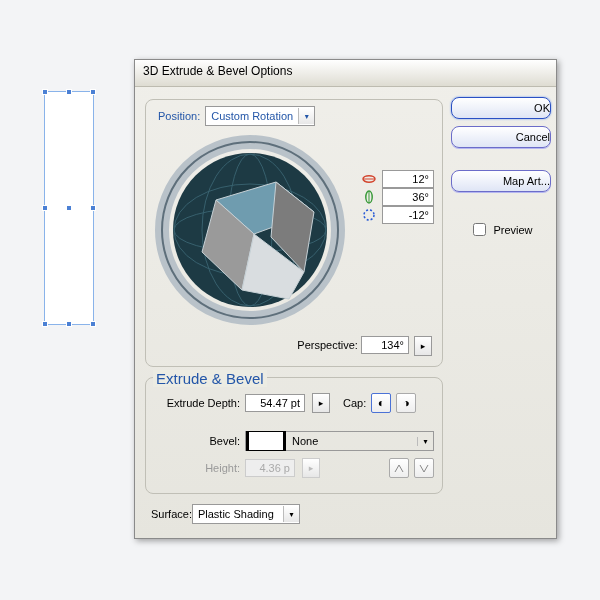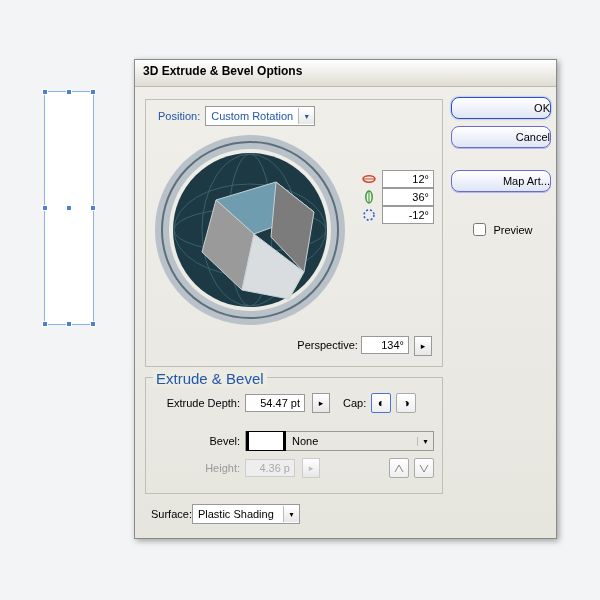--- a/index.html
+++ b/index.html
@@ -1,22 +1,22 @@
 <!DOCTYPE html>
 <html><head>
 <meta charset="utf-8">
 <style>
 body{margin:0;width:600px;height:600px;background:#f3f4f6;font-family:Tahoma,Arial,sans-serif;font-size:11px;color:#000}
 .artboard{position:absolute;left:44px;top:91px;width:48px;height:232px;border:1px solid #89b3ea;background:#fff}
 .art-hl{position:absolute;width:4px;height:4px;background:#4b80d4;border:1px solid #fff}
 .dlg{position:absolute;left:134px;top:59px;width:421px;background:linear-gradient(#f0efea,#e6e5de);border:1px solid #8a8a8a;box-shadow:2px 2px 6px rgba(0,0,0,.35)}
-.titlebar{height:22px;background:linear-gradient(#fff,#dedcd2);border-bottom:1px solid #bdbbb0;font-weight:bold;padding:4px 0 0 8px;font-size:12px}
+.titlebar{height:22px;background:linear-gradient(#fff,#dedcd2);border-bottom:1px solid #bdbbb0;font-weight:normal;padding:4px 0 0 8px;font-size:12px}
 .content{display:flex;padding:10px}
 .left{width:305px}
-.grp{border:1px solid #c0bfb6;border-radius:0;margin:2px 0 10px 0;padding:8px;position:relative}
+.grp{border:1px solid #c0bfb6;border-radius:8px;margin:2px 0 10px 0;padding:8px;position:relative}
 .grp-title{position:absolute;top:-8px;left:7px;background:#ececE3;padding:0 3px;color:#2356a8;font-size:15px}
 .pos-row{display:flex;align-items:center;gap:5px;margin-left:4px;color:#2356a8}
 .drop{display:inline-flex;align-items:center;border:1px solid #999;height:18px;background:#fff}
 .drop span{padding:0 5px;min-width:80px}
 .drop .ar{width:15px;height:16px;border-left:1px solid #bbb;background:linear-gradient(#fff,#e7e7e7);display:flex;align-items:center;justify-content:center;font-size:8px}
 .cube-area{display:flex;align-items:flex-start;margin-top:8px}
 .ang{display:flex;flex-direction:column;margin-left:16px;margin-top:36px}
 .ang-row{display:flex;align-items:center;gap:6px}
 .ic{width:14px;height:14px;display:inline-flex;align-items:center;justify-content:center}
 .num{width:42px;height:16px;border:1px solid #999;background:#fff;display:flex;align-items:center;justify-content:flex-end;padding:0 4px}

